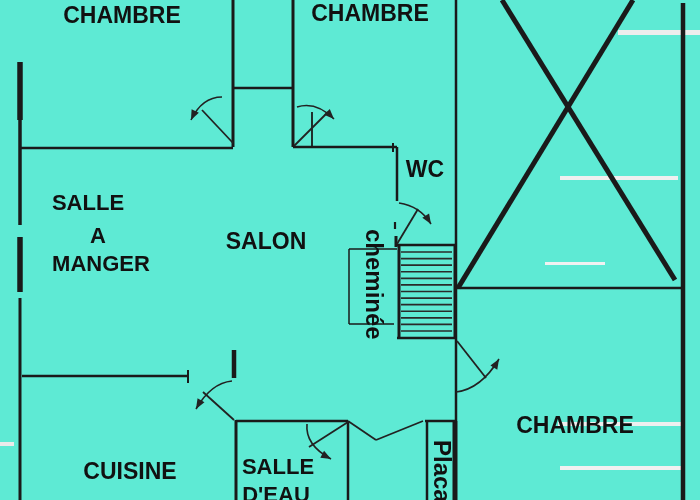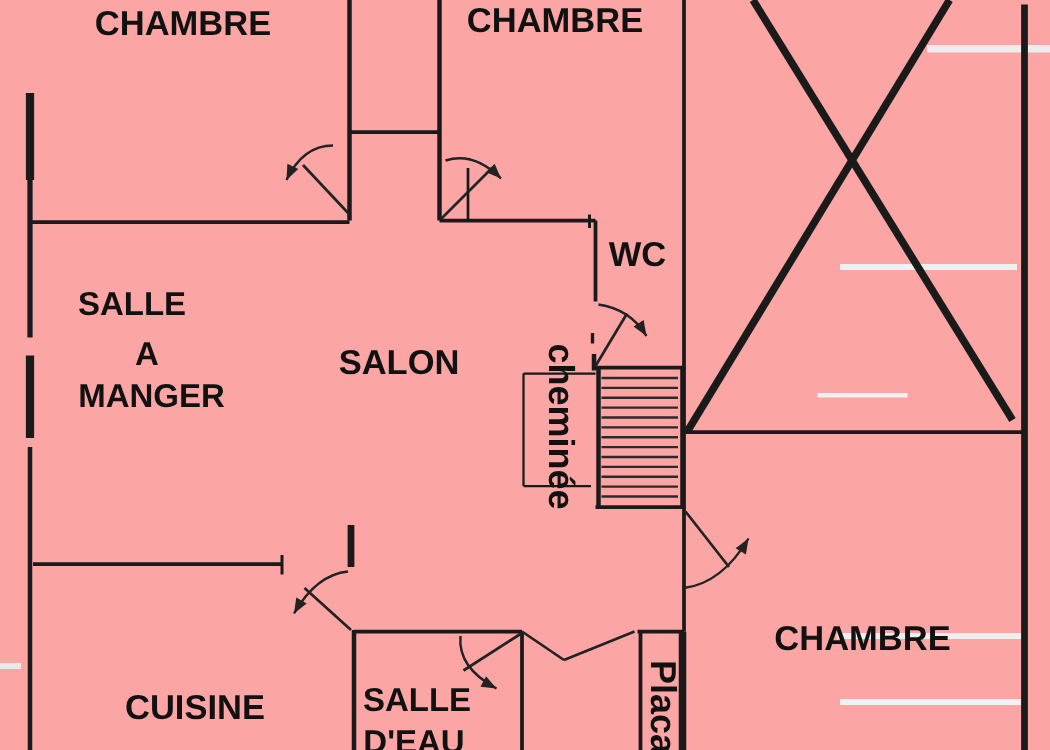--- a/index.html
+++ b/index.html
@@ -1,16 +1,16 @@
 <!DOCTYPE html>
 <html><head>
 <meta charset="utf-8">
 <style>
   html,body{margin:0;padding:0;background:#ffffff;}
-  .stage{position:relative;width:700px;height:500px;background:#fca5a5;overflow:hidden;
+  .stage{position:relative;width:700px;height:500px;background:#5eead4;overflow:hidden;
          font-family:"Liberation Sans", sans-serif;text-decoration:underline;}
   svg text{font-family:"Liberation Sans", sans-serif;font-weight:bold;fill:#111;}
 </style>
 </head>
 <body>
 
 <div class="stage">
   <svg width="700" height="500" viewBox="0 0 700 500" xmlns="http://www.w3.org/2000/svg">
       <rect x="618" y="30" width="82" height="5" fill="#ededed"></rect>
       <rect x="560" y="176" width="118" height="4" fill="#f0f0f0"></rect>

